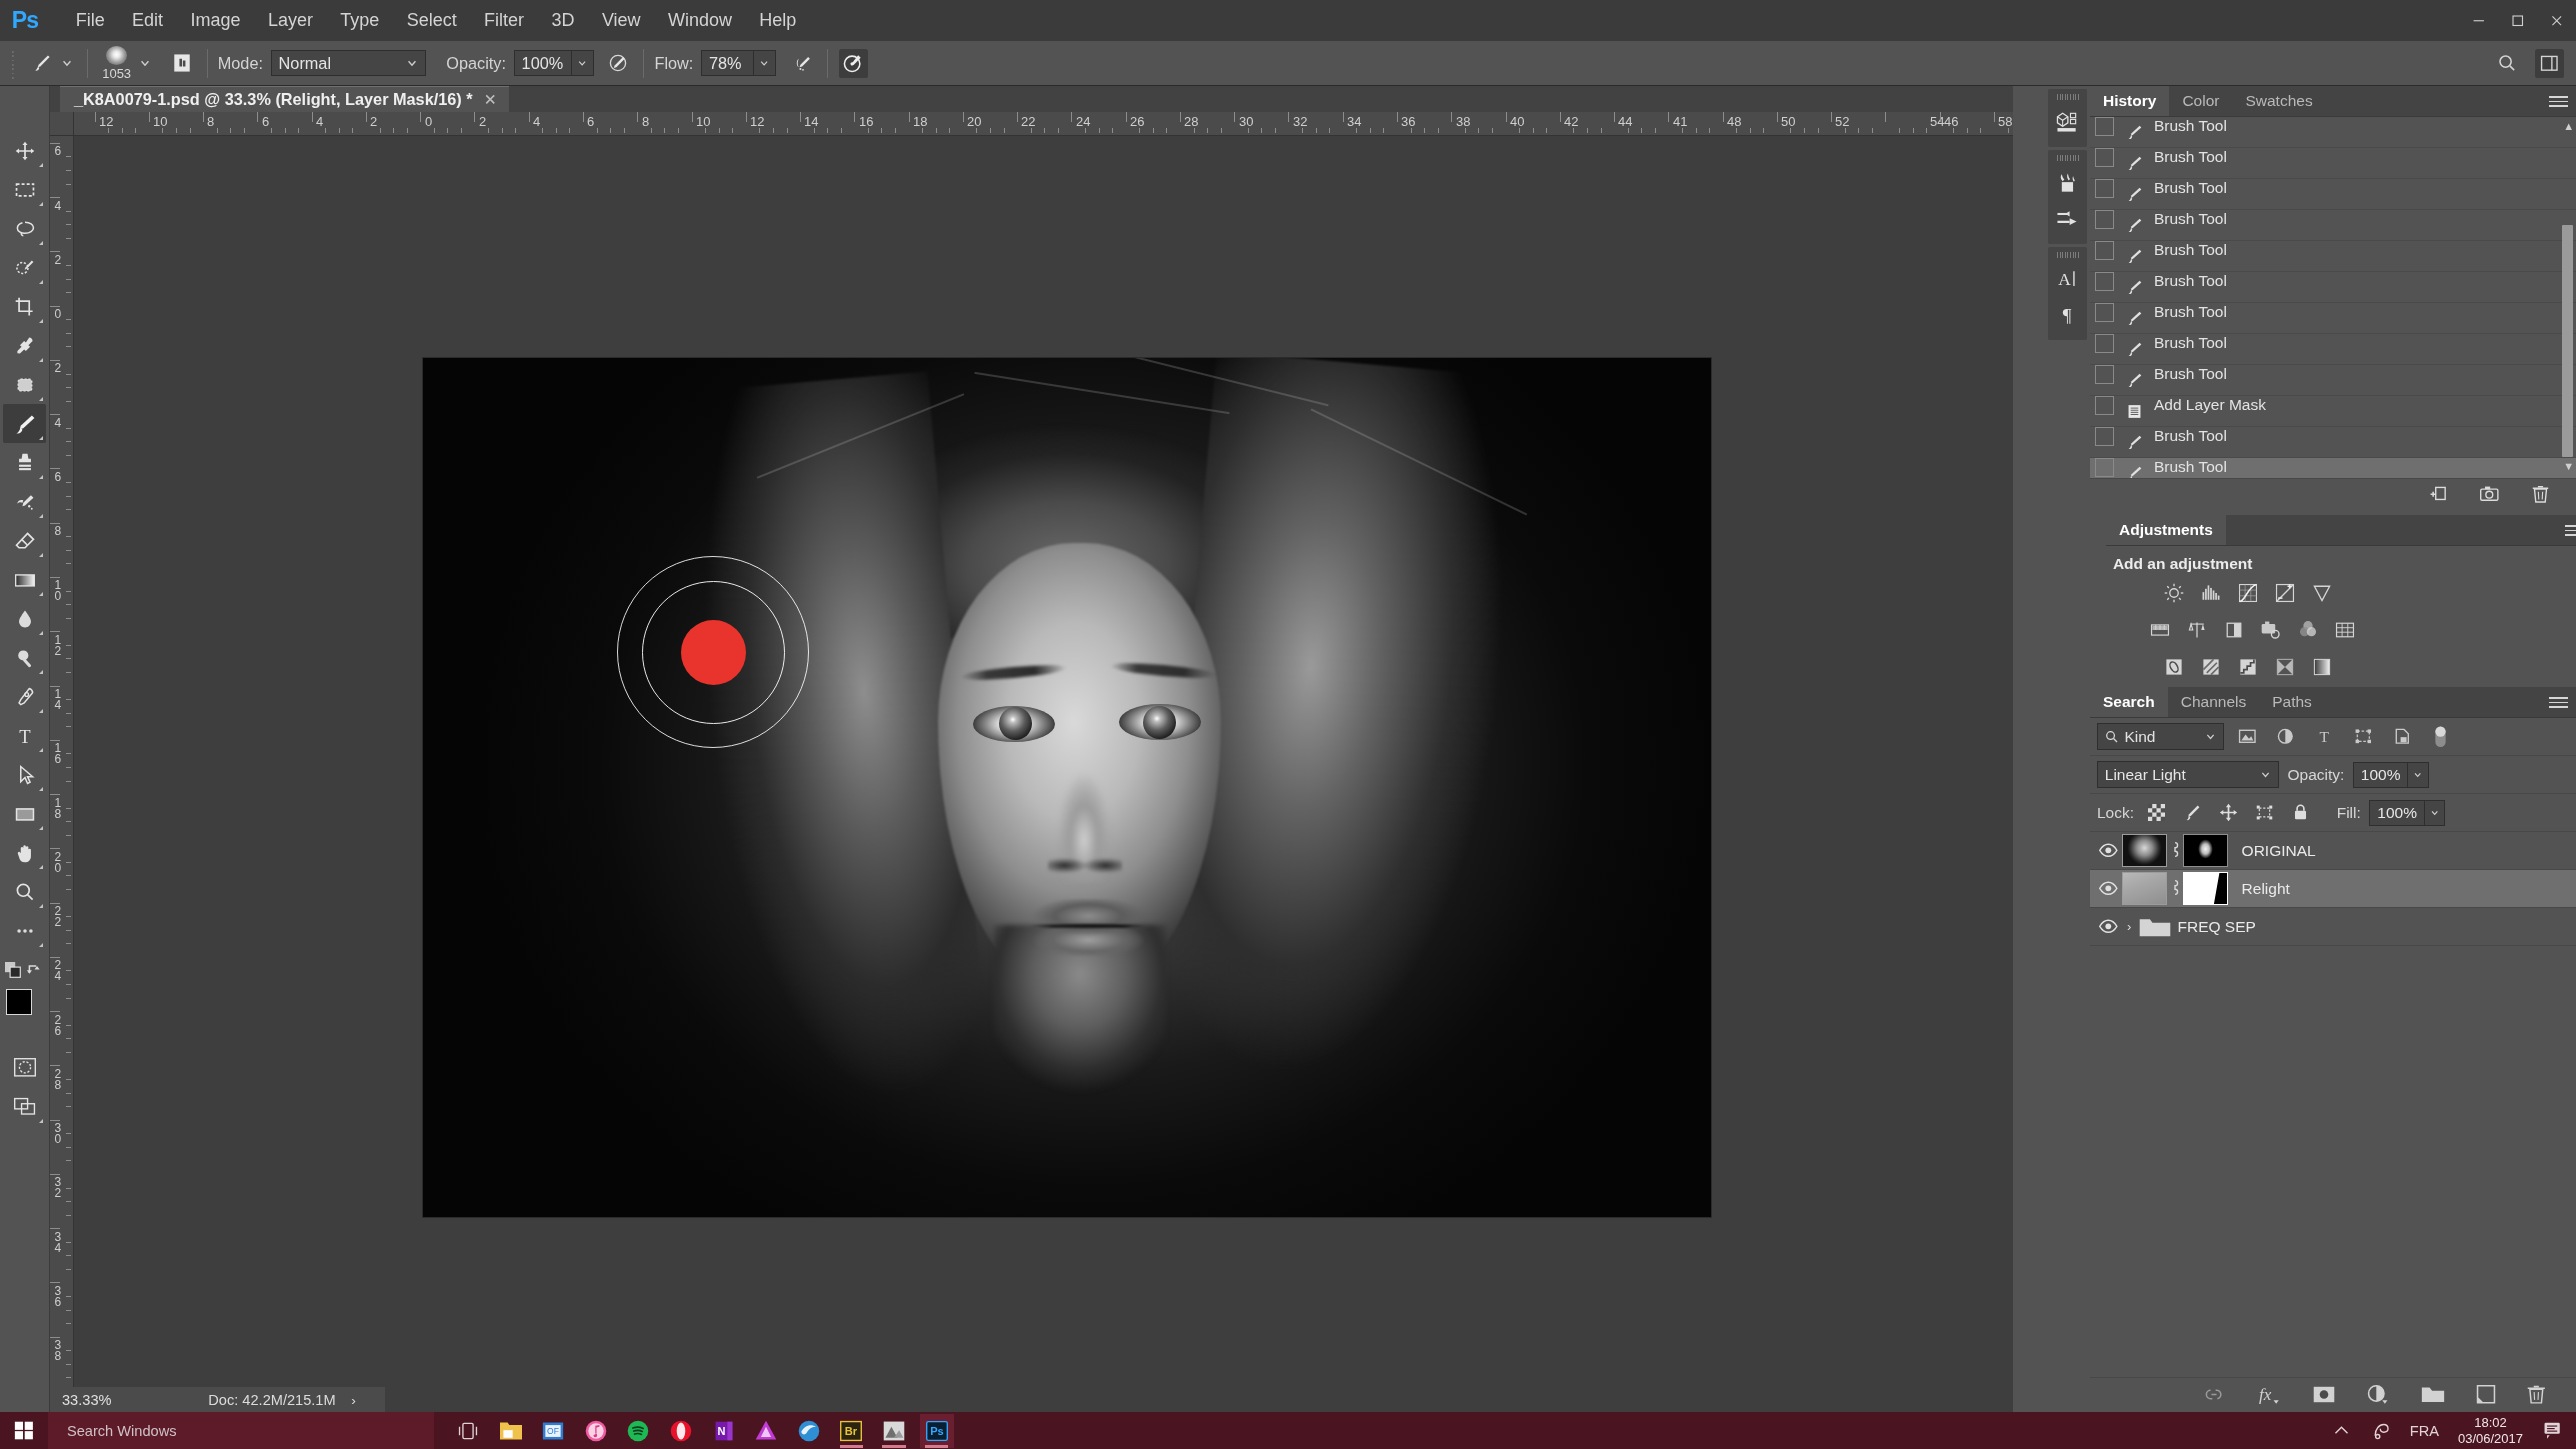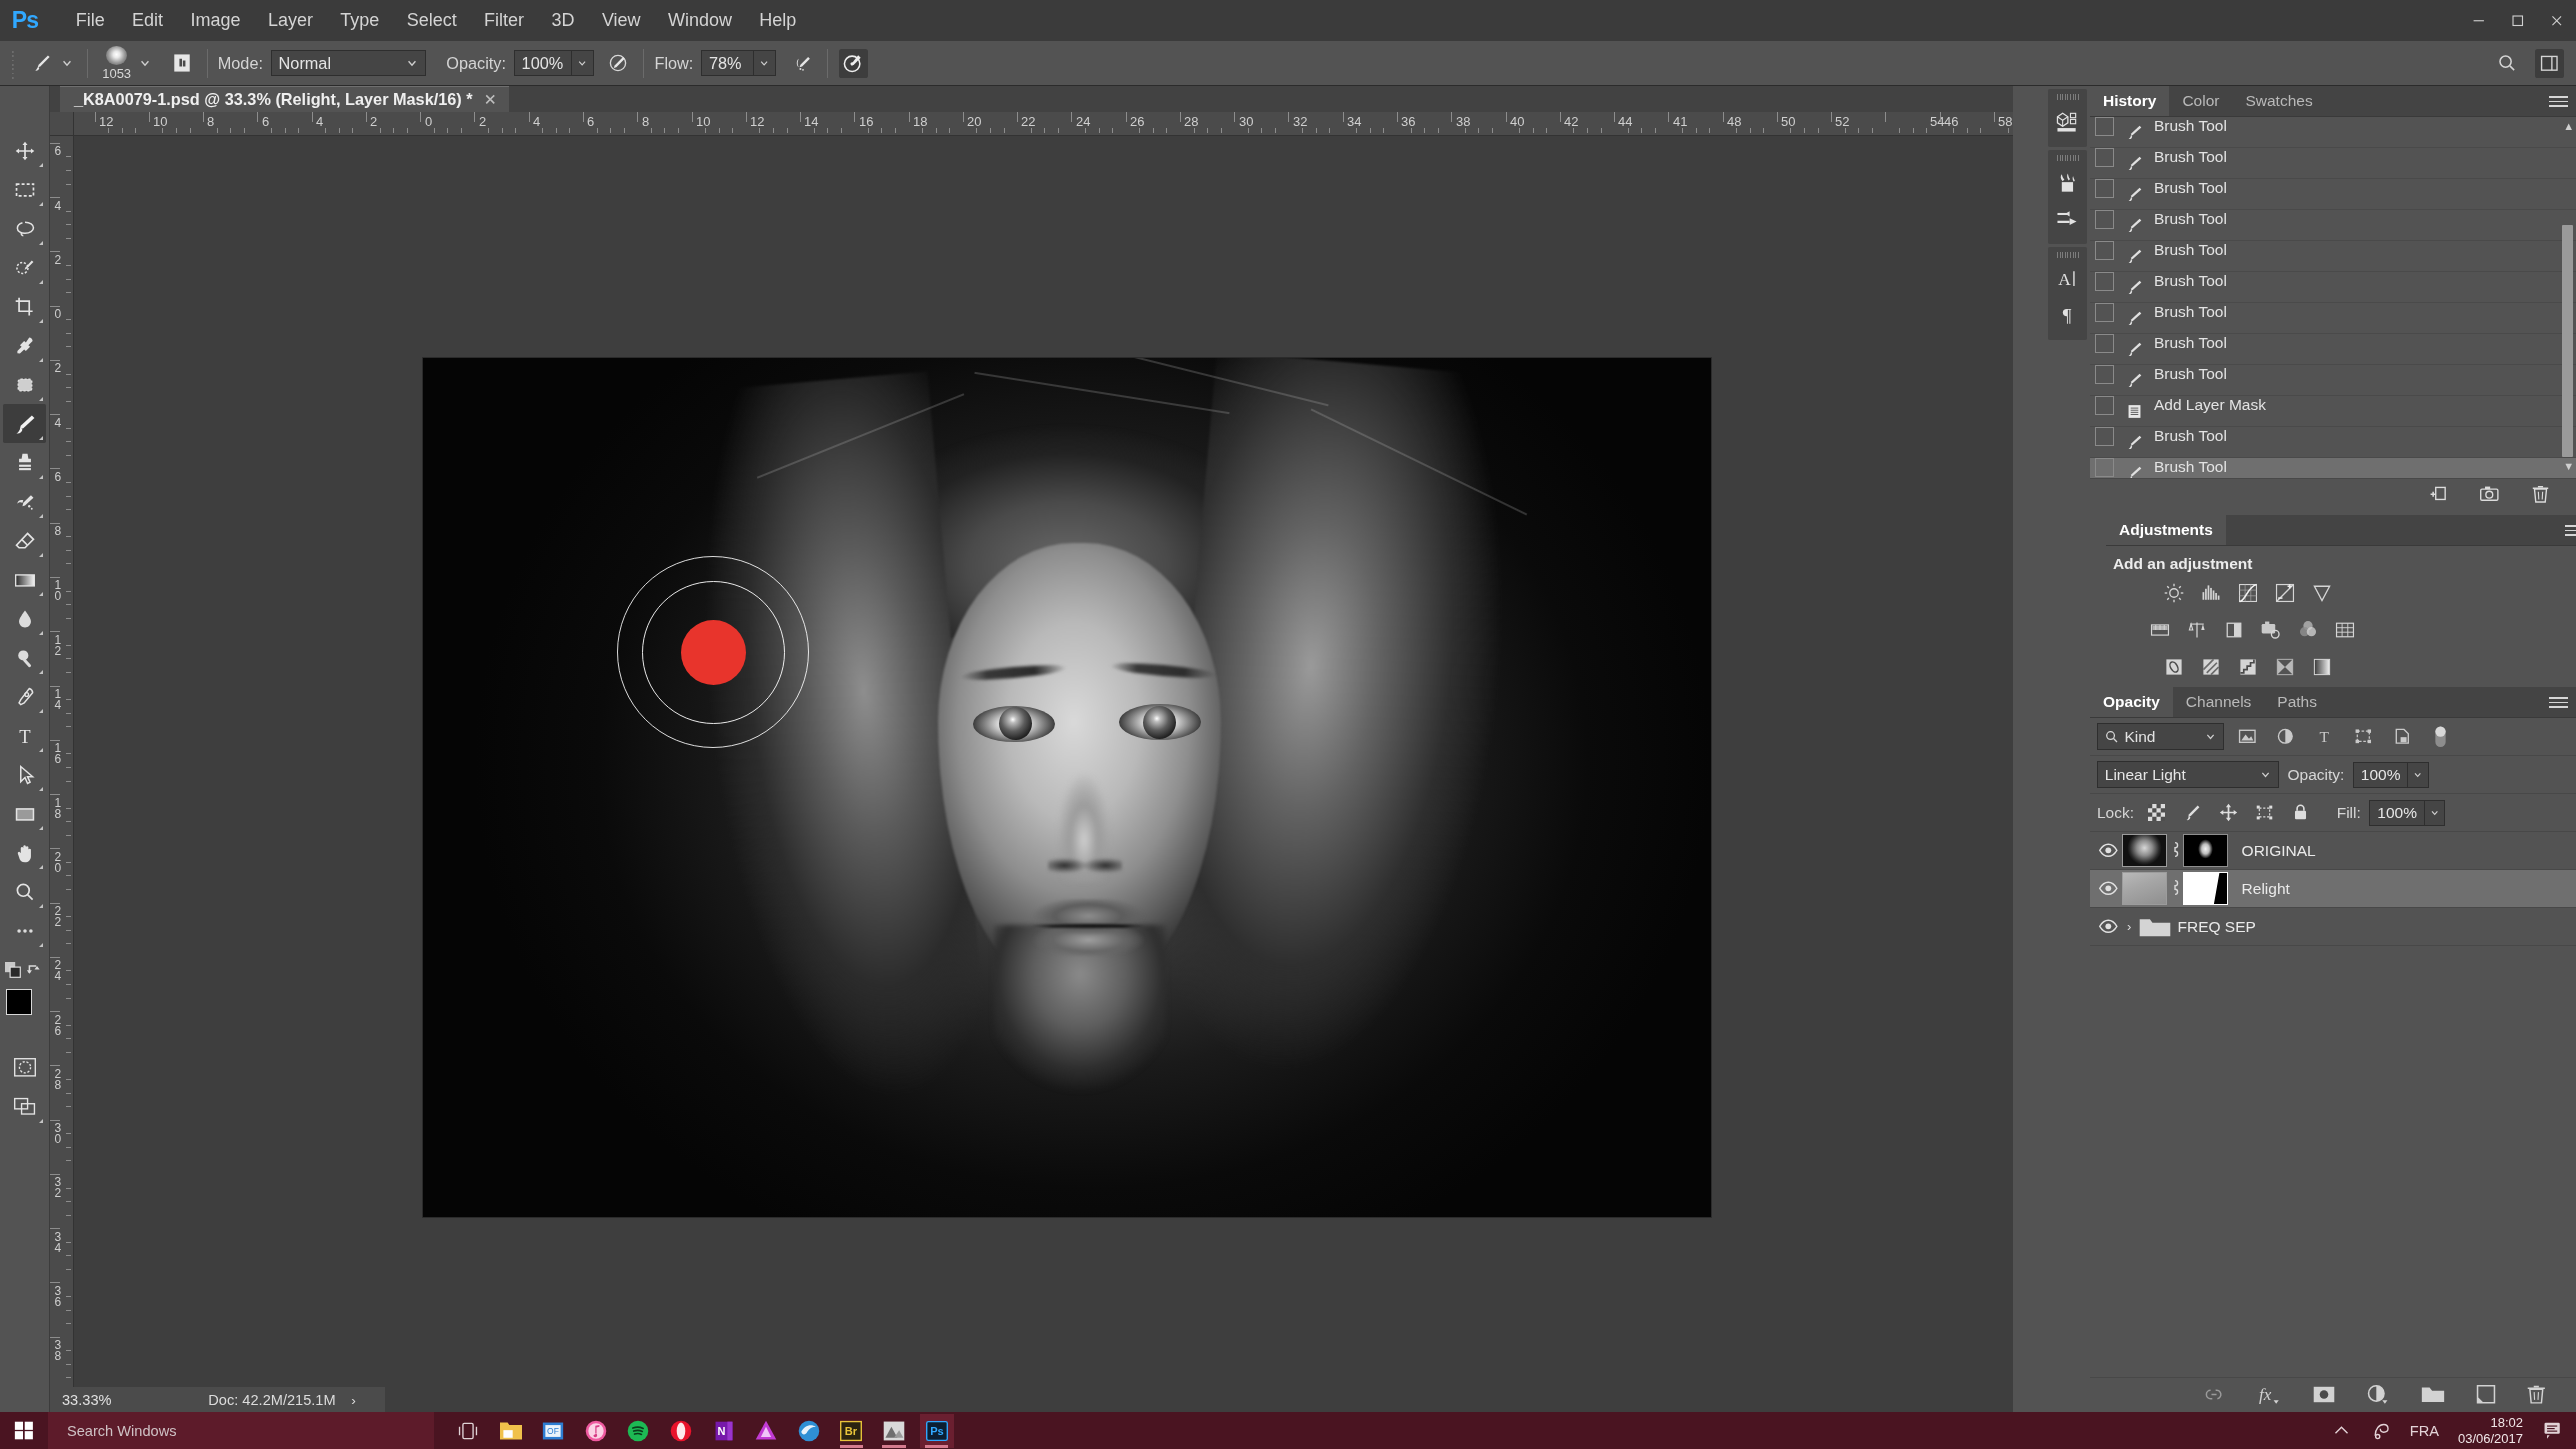--- a/index.html
+++ b/index.html
@@ -353,21 +353,21 @@
   .tb-ico {
     width: 34px; height: 34px; display: flex; align-items: center; justify-content: center;
     position: relative;
   }
   .tb-ico.run::after {
     content: ""; position: absolute; left: 5.2px; right: 5.2px; bottom: 0px; height: 2.6px; background: #d57b8e;
   }
   .tb-ico.active { background: #6a1f30; }
   #tray { position: absolute; right: 0; height: 37px; display: flex; align-items: center; gap: 19px; padding-right: 12px; }
   .tray-item { color: #e3d3d7; font-size: 14.6px; display: flex; align-items: center; }
-  #clock { color: #f0e6e8; font-size: 13px; line-height: 15.5px; text-align: right; }
+  #clock { color: #f0e6e8; font-size: 13px; line-height: 15.5px; text-align: center; }
 </style>
 </head>
 <body>
 
 <div id="titlebar">
   <div id="ps-logo">Ps</div>
   <div class="menubar">
     <div class="menu-item">File</div>
     <div class="menu-item">Edit</div>
     <div class="menu-item">Image</div>
@@ -1402,21 +1402,21 @@
               </defs>
               <rect x="4" y="4" width="18" height="18" fill="url(#gm)" stroke="#d5d5d5" stroke-width="1.2"></rect>
             </svg>
         </div>
       </div>
     </div>
   </div>
 
   <div class="panel" style="position:absolute;left:0;top:601px;width:486px;height:726px;">
     <div class="panel-tabs">
-      <div class="ptab active">Opacity</div>
+      <div class="ptab active">Search</div>
       <div class="ptab">Channels</div>
       <div class="ptab">Paths</div>
       <div class="pmenu">
         <div class="hamburger">
             <span></span>
             <span></span>
             <span></span>
           </div>
       </div>
     </div>

